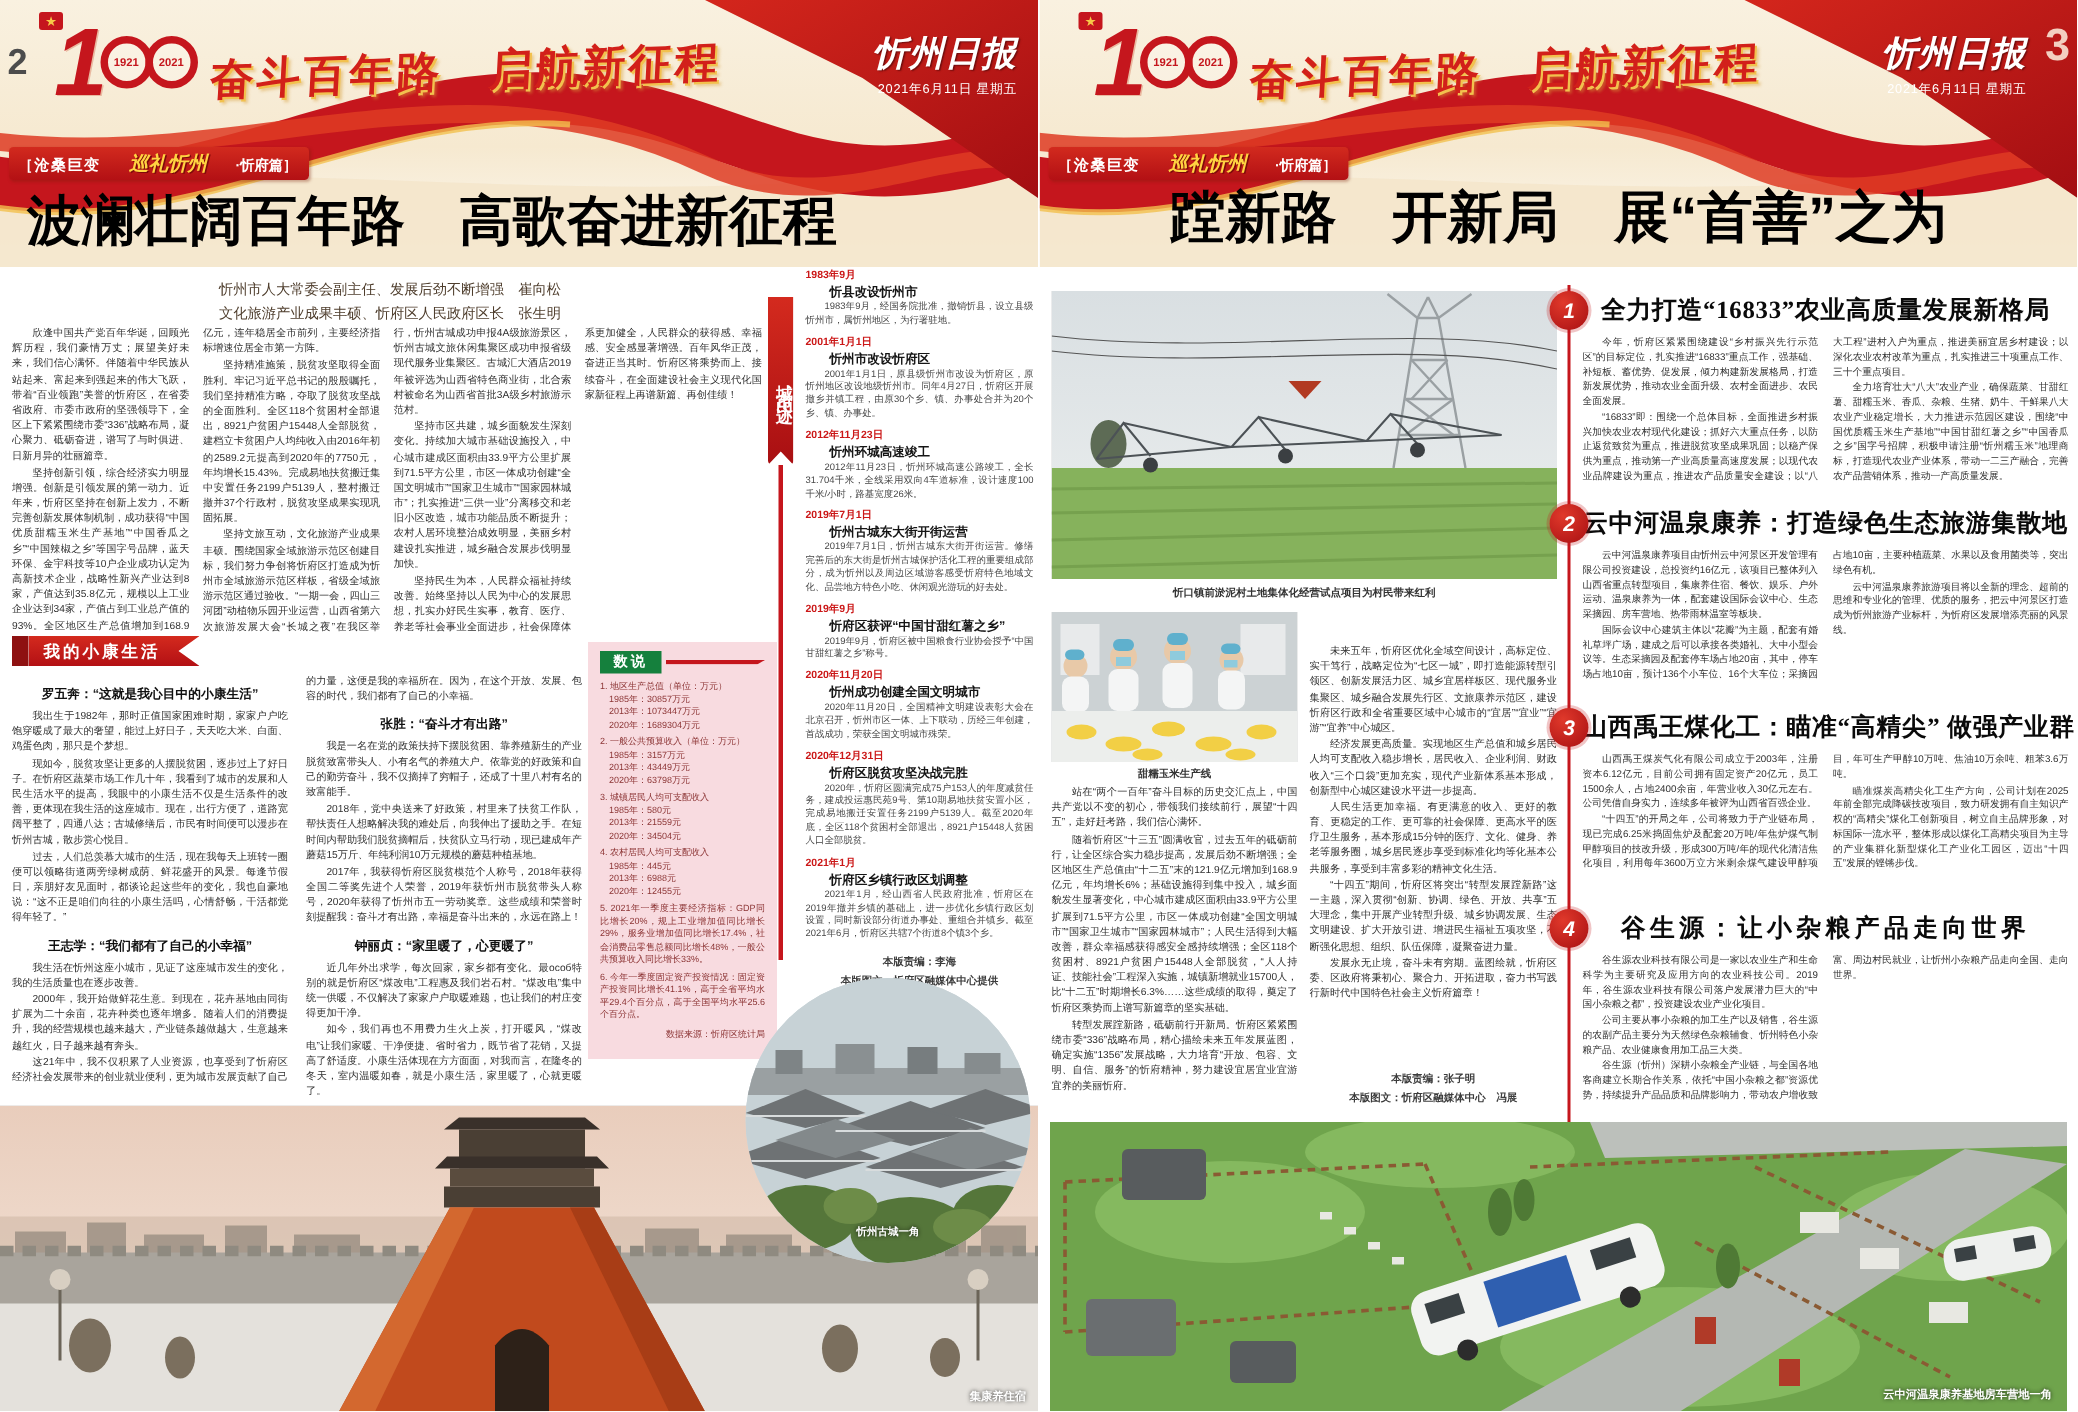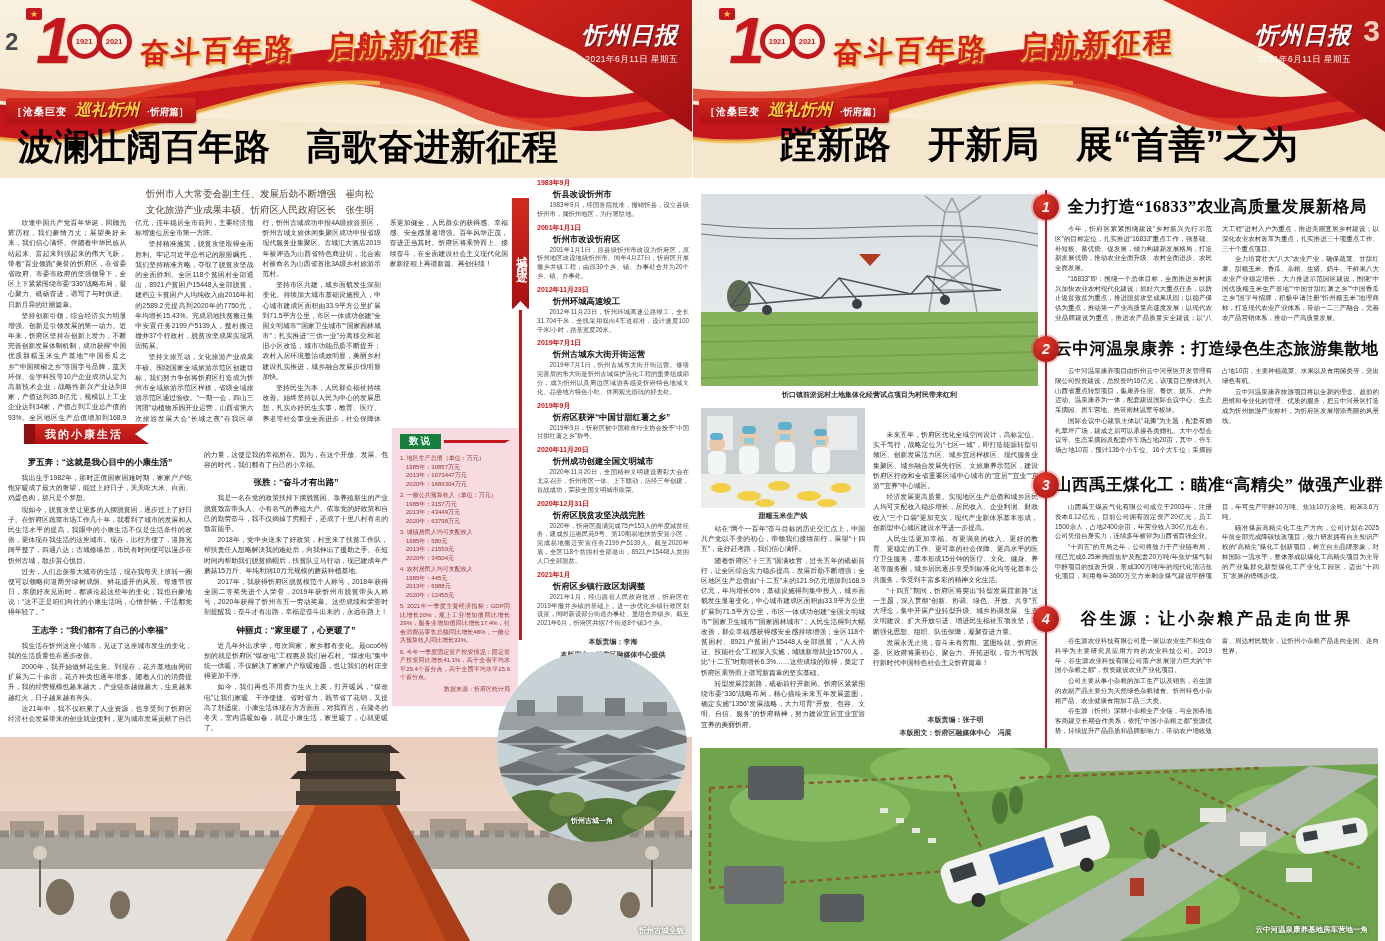--- a/index.html
+++ b/index.html
@@ -18,36 +18,36 @@
   .logo-flag{position:absolute;left:-10px;top:-6px;width:16px;height:12px;background:#c5161d;color:#f7c948;font-size:9px;line-height:12px;text-align:center;border-radius:2px}
   .logo-one{font-size:64px;line-height:.85;font-weight:bold;font-style:italic;color:#c5161d;text-shadow:1px 1px 0 #e9b9a0}
   .ring{width:35px;height:35px;border:5px solid #c5161d;border-radius:50%;display:flex;align-items:center;justify-content:center;font-size:7.5px;font-weight:bold;color:#c5161d;margin-left:-5px;background:rgba(255,255,255,.25)}
   .banner-title{position:absolute;left:140px;top:28px;font-size:29px;font-weight:bold;color:#d2201a;letter-spacing:2px;transform:rotate(-2deg) skewX(-5deg);text-shadow:1.5px 1.5px 0 #f2c14e,3px 3px 2px rgba(214,160,60,.45);z-index:3;font-family:"Liberation Serif","DejaVu Serif",serif;white-space:nowrap}
   .masthead{position:absolute;top:20px;text-align:right;z-index:3}
   .pl .masthead{right:14px}.pr .masthead{right:34px}
   .masthead-name{font-size:23px;font-weight:bold;font-style:italic;color:#fff;font-family:Liberation Serif, serif;text-shadow:1px 1px 1px #6f0d0d;letter-spacing:1px}
   .masthead-date{font-size:8.5px;color:#fff;margin-top:3px;letter-spacing:.5px}
   .label-bar{position:absolute;left:6px;top:98px;display:flex;align-items:baseline;background:linear-gradient(180deg,#d22a1e,#b31014);border-radius:3px;padding:2px 8px 2px 6px;z-index:3;box-shadow:1px 1px 2px rgba(120,30,10,.35)}
   .label-pre{font-size:10px;font-weight:bold;color:#fff;letter-spacing:1px}
-  .label-script{font-size:16px;font-weight:bold;font-style:italic;color:#ffd341;margin:0 8px;font-family:Liberation Serif, serif;text-shadow:1px 1px 0 #7e0a0a}
+  .label-script{font-size:13px;font-weight:bold;font-style:italic;color:#ffd341;margin:0 19px;font-family:Liberation Serif, serif;text-shadow:1px 1px 0 #7e0a0a}
   .label-suf{font-size:9.5px;font-weight:bold;color:#fff}
 
   
   .headline{position:absolute;font-weight:bold;color:#000;text-align:center;letter-spacing:0;line-height:1.05;white-space:nowrap}
   .headline.hl-l{left:18px;top:128px;width:478px;font-size:36px;z-index:4}
   .headline.hl-r{left:30px;top:126px;width:632px;font-size:37px;z-index:4}
   .byline{position:absolute;left:70px;top:186px;width:380px;text-align:center;font-size:9.5px;line-height:1.7;color:#4e3d2c;font-family:"Liberation Serif","DejaVu Serif",serif}
 
   
   .bp{font-size:6.8px;line-height:1.5;text-align:justify;text-indent:2em;color:#303030;margin-bottom:1px}
   .cols{position:absolute;column-fill:auto;overflow:hidden}
   .article-l{left:8px;top:218px;width:500px;height:206px;column-count:4;column-gap:9px}
 
   
-  .sk-label{position:absolute;left:24px;top:424px;display:flex;height:20px;z-index:2}
+  .sk-label{position:absolute;left:8px;top:424px;display:flex;height:20px;z-index:2}
   .sk-sq{width:11px;background:#8e1111}
   .sk-band{background:linear-gradient(180deg,#d42a1e,#b31014);color:#fff;font-size:11px;font-weight:bold;letter-spacing:2px;padding:3px 26px 3px 10px;clip-path:polygon(0 0,100% 0,calc(100% - 14px) 50%,100% 100%,0 100%)}
   .stories{left:8px;top:450px;width:380px;height:286px;column-count:2;column-gap:12px}
   .sk-h{font-size:8.5px;font-weight:bold;text-align:center;color:#101010;margin:7px 0 4px}
   .sk-h:empty,.sk-p:empty{display:none}
 
   
   .shuo{position:absolute;left:392px;top:428px;width:126px;height:278px;background:#f8dbe0;padding:6px 8px 6px 8px;overflow:hidden;z-index:1}
   .ss-head{display:flex;align-items:center;margin-bottom:5px}
   .ss-title{background:#15803d;color:#fff;font-size:9.5px;font-weight:bold;padding:1px 9px;letter-spacing:2px}
@@ -366,21 +366,21 @@
             <ellipse cx="560" cy="162" rx="12" ry="16"></ellipse>
             <ellipse cx="630" cy="168" rx="10" ry="13"></ellipse>
         </g>
         <g stroke="#6b6burn" stroke-width="2">
           <line x1="40" y1="120" x2="40" y2="170" stroke="#6b6458"></line>
             <line x1="652" y1="120" x2="652" y2="170" stroke="#6b6458"></line>
         </g>
         <circle cx="40" cy="116" r="7" fill="#d8cfc2"></circle>
           <circle cx="652" cy="116" r="7" fill="#d8cfc2"></circle>
       </svg>
-      <div class="ph-cap-overlay" style="right:8px;bottom:5px">忻州古城全貌</div>
+      <div class="ph-cap-overlay" style="right:8px;bottom:5px">集康养住宿</div>
     </div>
   </div>
 
   <div class="page pr">
 
     <div class="hd">
       <svg viewBox="0 0 692 178" preserveAspectRatio="none">
         <path d="M0,128 C180,96 420,152 692,104 L692,178 L0,178 Z" fill="#f4e6cb" opacity="0.9"></path>
         <path d="M-20,118 C120,150 240,55 380,66 C500,76 540,150 700,92" fill="none" stroke="#c5161d" stroke-width="34"></path>
         <path d="M-20,92 C160,120 300,30 470,110 C560,152 640,86 700,112" fill="none" stroke="#de3b23" stroke-width="12" opacity="0.85"></path>

